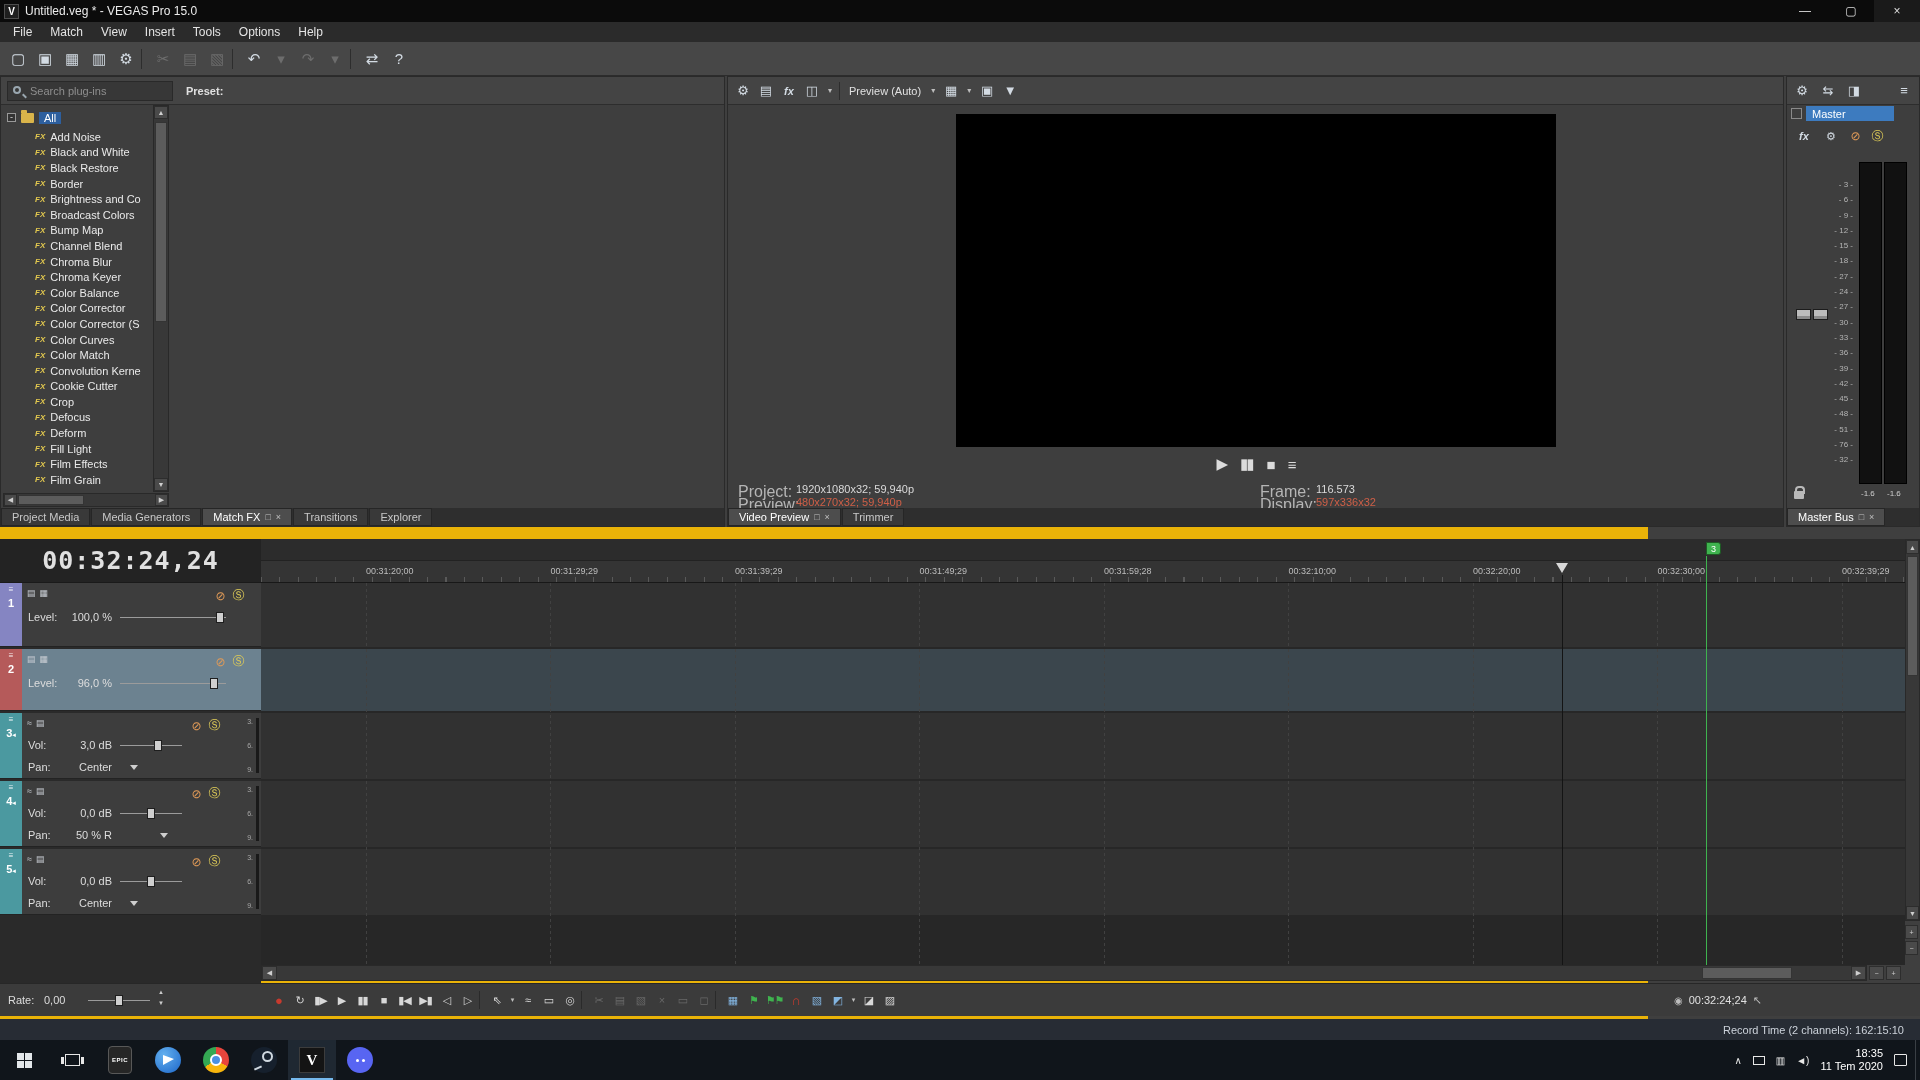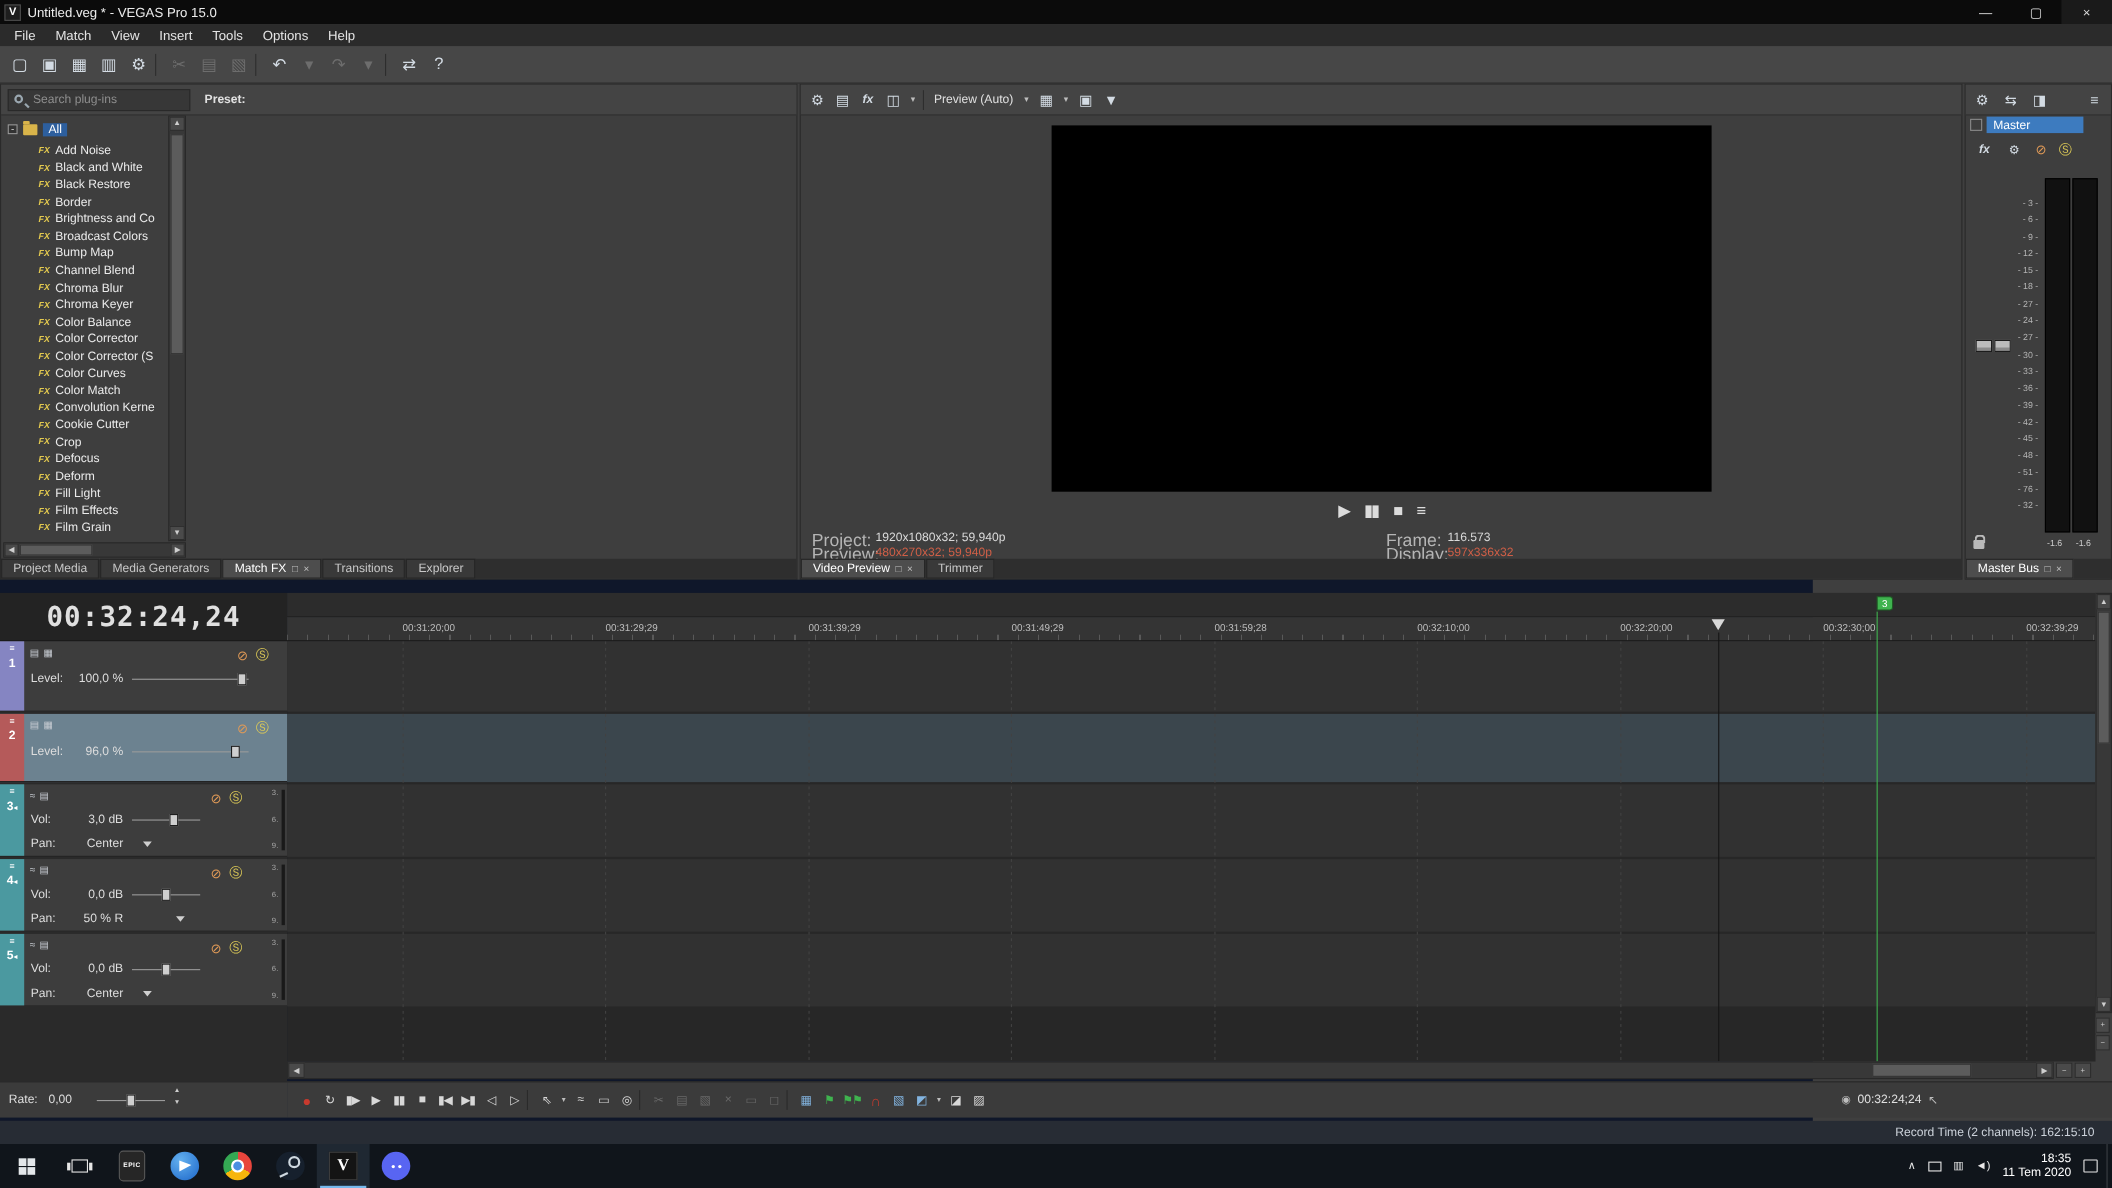--- a/index.html
+++ b/index.html
@@ -62,21 +62,21 @@
 .mute{color:#e09a57}.solo{color:#ddca57}
 .scalecol{position:absolute;display:flex;flex-direction:column;align-items:flex-end}
 .scalecol span{height:15.3px;font-size:8px;color:#b4b4b4;line-height:15.3px}
 .scalecol span::before{content:"- "}.scalecol span::after{content:" -"}
 .meterbar{width:23px;background:#111;border:1px solid #000;height:100%}
 .fknob{position:absolute;width:15px;height:11px;background:#bcbcbc;border:1px solid #1c1c1c;box-shadow:inset 0 -3px 0 #8b8b8b}
 .lockico{position:relative;width:10px;height:8px;background:#b9b9b9;border-radius:1px;display:inline-block}
 .lockico::before{content:"";position:absolute;left:1px;top:-5px;width:6px;height:6px;border:2px solid #b9b9b9;border-bottom:none;border-radius:4px 4px 0 0}
 .peak{font-size:8px;color:#cfcfcf}
 
-#timeline{position:absolute;left:0;top:527px;width:1648px;height:492px;background:#0f172a}
+#timeline{position:absolute;left:0;top:527px;width:1648px;height:492px;background:#eab308}
 #tdisp{position:absolute;left:0;top:12px;width:261px;height:44px;background:#232323;border-bottom:1px solid #1a1a1a;display:flex;align-items:center;justify-content:center;font-family:"DejaVu Sans Mono",monospace;font-size:25px;font-weight:bold;color:#e0e0e0;letter-spacing:1px}
 #markerbar{position:absolute;left:261px;top:12px;width:1644px;height:22px;background:#2c2c2c;border-bottom:1px solid #222}
 #ruler{position:absolute;left:261px;top:34px;width:1644px;height:22px;background:#343434;border-bottom:1px solid #181818;overflow:hidden}
 #ruler::after{content:"";position:absolute;left:0;right:0;bottom:0;height:5px;background:repeating-linear-gradient(90deg,#595959 0 1px,transparent 1px 18.45px)}
 .rlabels{position:absolute;left:105px;top:5px;display:flex}
 .rlabels span{width:184.5px;font-size:9px;color:#bdbdbd;flex:none}
 #headerbg{position:absolute;left:0;top:56px;width:261px;height:400px;background:#2a2a2a}
 #tracksbg{position:absolute;left:261px;top:56px;width:1644px;height:382px;background:#272727}
 .lane{position:absolute;left:261px;width:1644px;background:#313131}
 .lane.sel{background:#3b464d}

